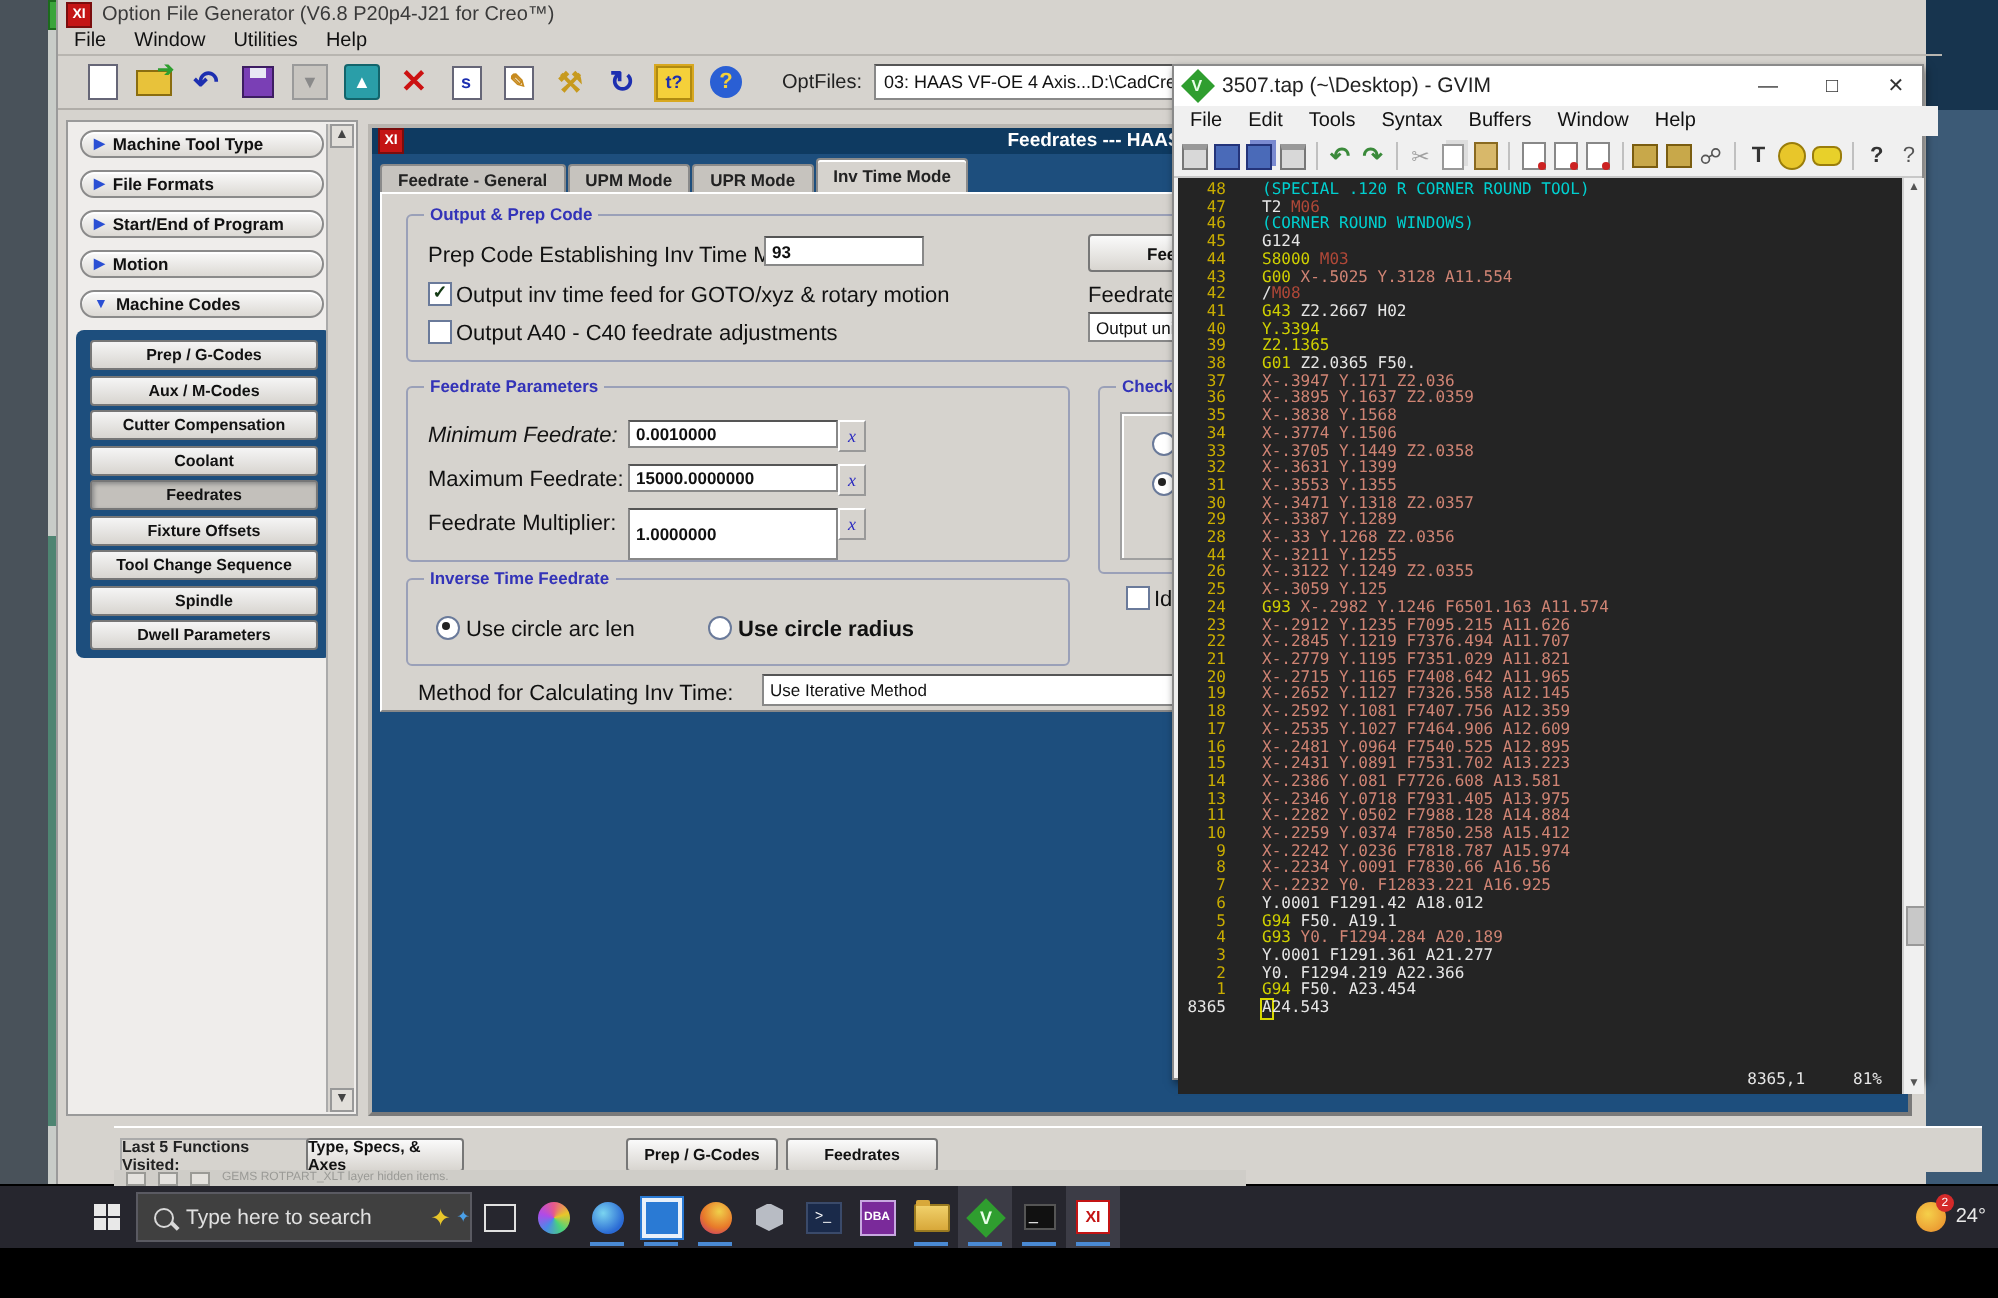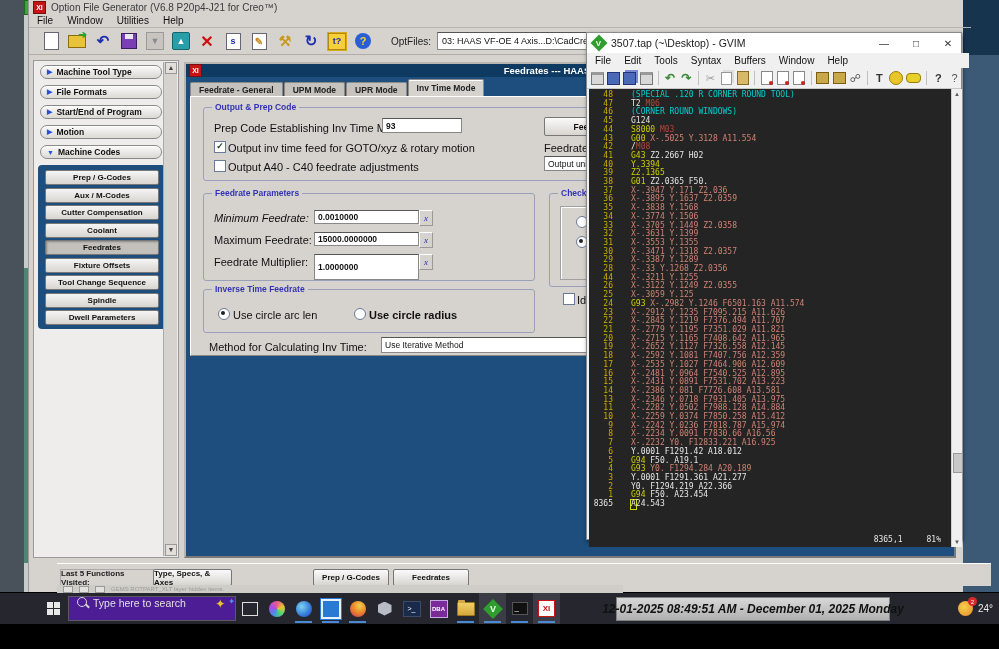--- a/index.html
+++ b/index.html
@@ -130,21 +130,21 @@
   #gv-status{left:2px;top:502px;width:362px;height:12px;background:#242424;color:#e6e6e6;
              font-family:"DejaVu Sans Mono",monospace;font-size:8px;display:flex;justify-content:flex-end;gap:24px;padding-right:10px;box-sizing:border-box;}
   #gv-scroll{left:364px;top:56px;width:10px;height:458px;background:#f0f0f0;border-left:1px solid #d0d0d0;}
   .sc-arrow{position:absolute;left:0;width:10px;height:10px;font-size:6px;color:#555;text-align:center;line-height:10px;}
   #gv-thumb{position:absolute;left:1px;top:364px;width:8px;height:18px;background:#c8c8c8;border:1px solid #999;}
   
   #taskbar{left:0;top:593px;width:999px;height:31px;background:#26262e;display:flex;align-items:center;}
   #start{margin-left:40px;width:26px;height:26px;display:flex;align-items:center;justify-content:center;}
   .winlogo{width:13px;height:13px;display:grid;grid-template-columns:6px 6px;grid-template-rows:6px 6px;gap:1px;}
   .winlogo div{background:#e8e8e8;}
-  #searchbox{margin-left:2px;width:168px;height:25px;background:#4c1d95;border:1px solid #5a5a62;display:flex;align-items:flex-start;gap:6px;padding-left:8px;box-sizing:border-box;}
+  #searchbox{margin-left:2px;width:168px;height:25px;background:#404040;border:1px solid #5a5a62;display:flex;align-items:center;gap:6px;padding-left:8px;box-sizing:border-box;}
   .mag{width:8px;height:8px;border:1.5px solid #d8d8d8;border-radius:50%;position:relative;flex:none;}
   .mag::after{content:"";position:absolute;left:7px;top:7px;width:5px;height:1.5px;background:#d8d8d8;transform:rotate(45deg);}
   #searchbox .ph{color:#e0e0e0;font-size:10.5px;flex:1;}
   .sparkle{color:#e8c62a;font-size:12px;} .sparkle2{color:#4aa0e8;font-size:8px;margin-left:-3px;}
   .tb-item{width:27px;height:31px;display:flex;align-items:center;justify-content:center;position:relative;flex:none;}
   .tb-item.active{background:#3c3c46;}
   .tb-item.open::after{content:"";position:absolute;bottom:1px;left:5px;width:17px;height:2px;background:#4a8ad4;}
   .ti-taskview{width:14px;height:12px;border:1.5px solid #e0e0e0;}
   .ti-copilot{width:16px;height:16px;border-radius:50%;background:conic-gradient(#e85a8a,#e8c62a,#4ad47a,#4a8ae8,#b04ae8,#e85a8a);}
   .ti-edge{width:16px;height:16px;border-radius:50%;background:radial-gradient(circle at 35% 35%,#7ad4f0,#2a6ad4 70%);}
@@ -543,21 +543,20 @@
             <span>V</span>
           </div>
         </div>
         <div class="tb-item open">
           <div class="ti-term">_</div>
         </div>
         <div class="tb-item active open">
           <div class="ti-xi">XI</div>
         </div>
       </div>
-    <div id="clock">12-01-2025 08:49:51 AM - December 01, 2025 Monday</div>
     <div id="weather">
       <div class="sun">
           <div class="badge">2</div>
         </div>
       <div class="temp">24°</div>
     </div>
   </div>
   <div class="abs" id="below-task"></div>
 </div>
 

